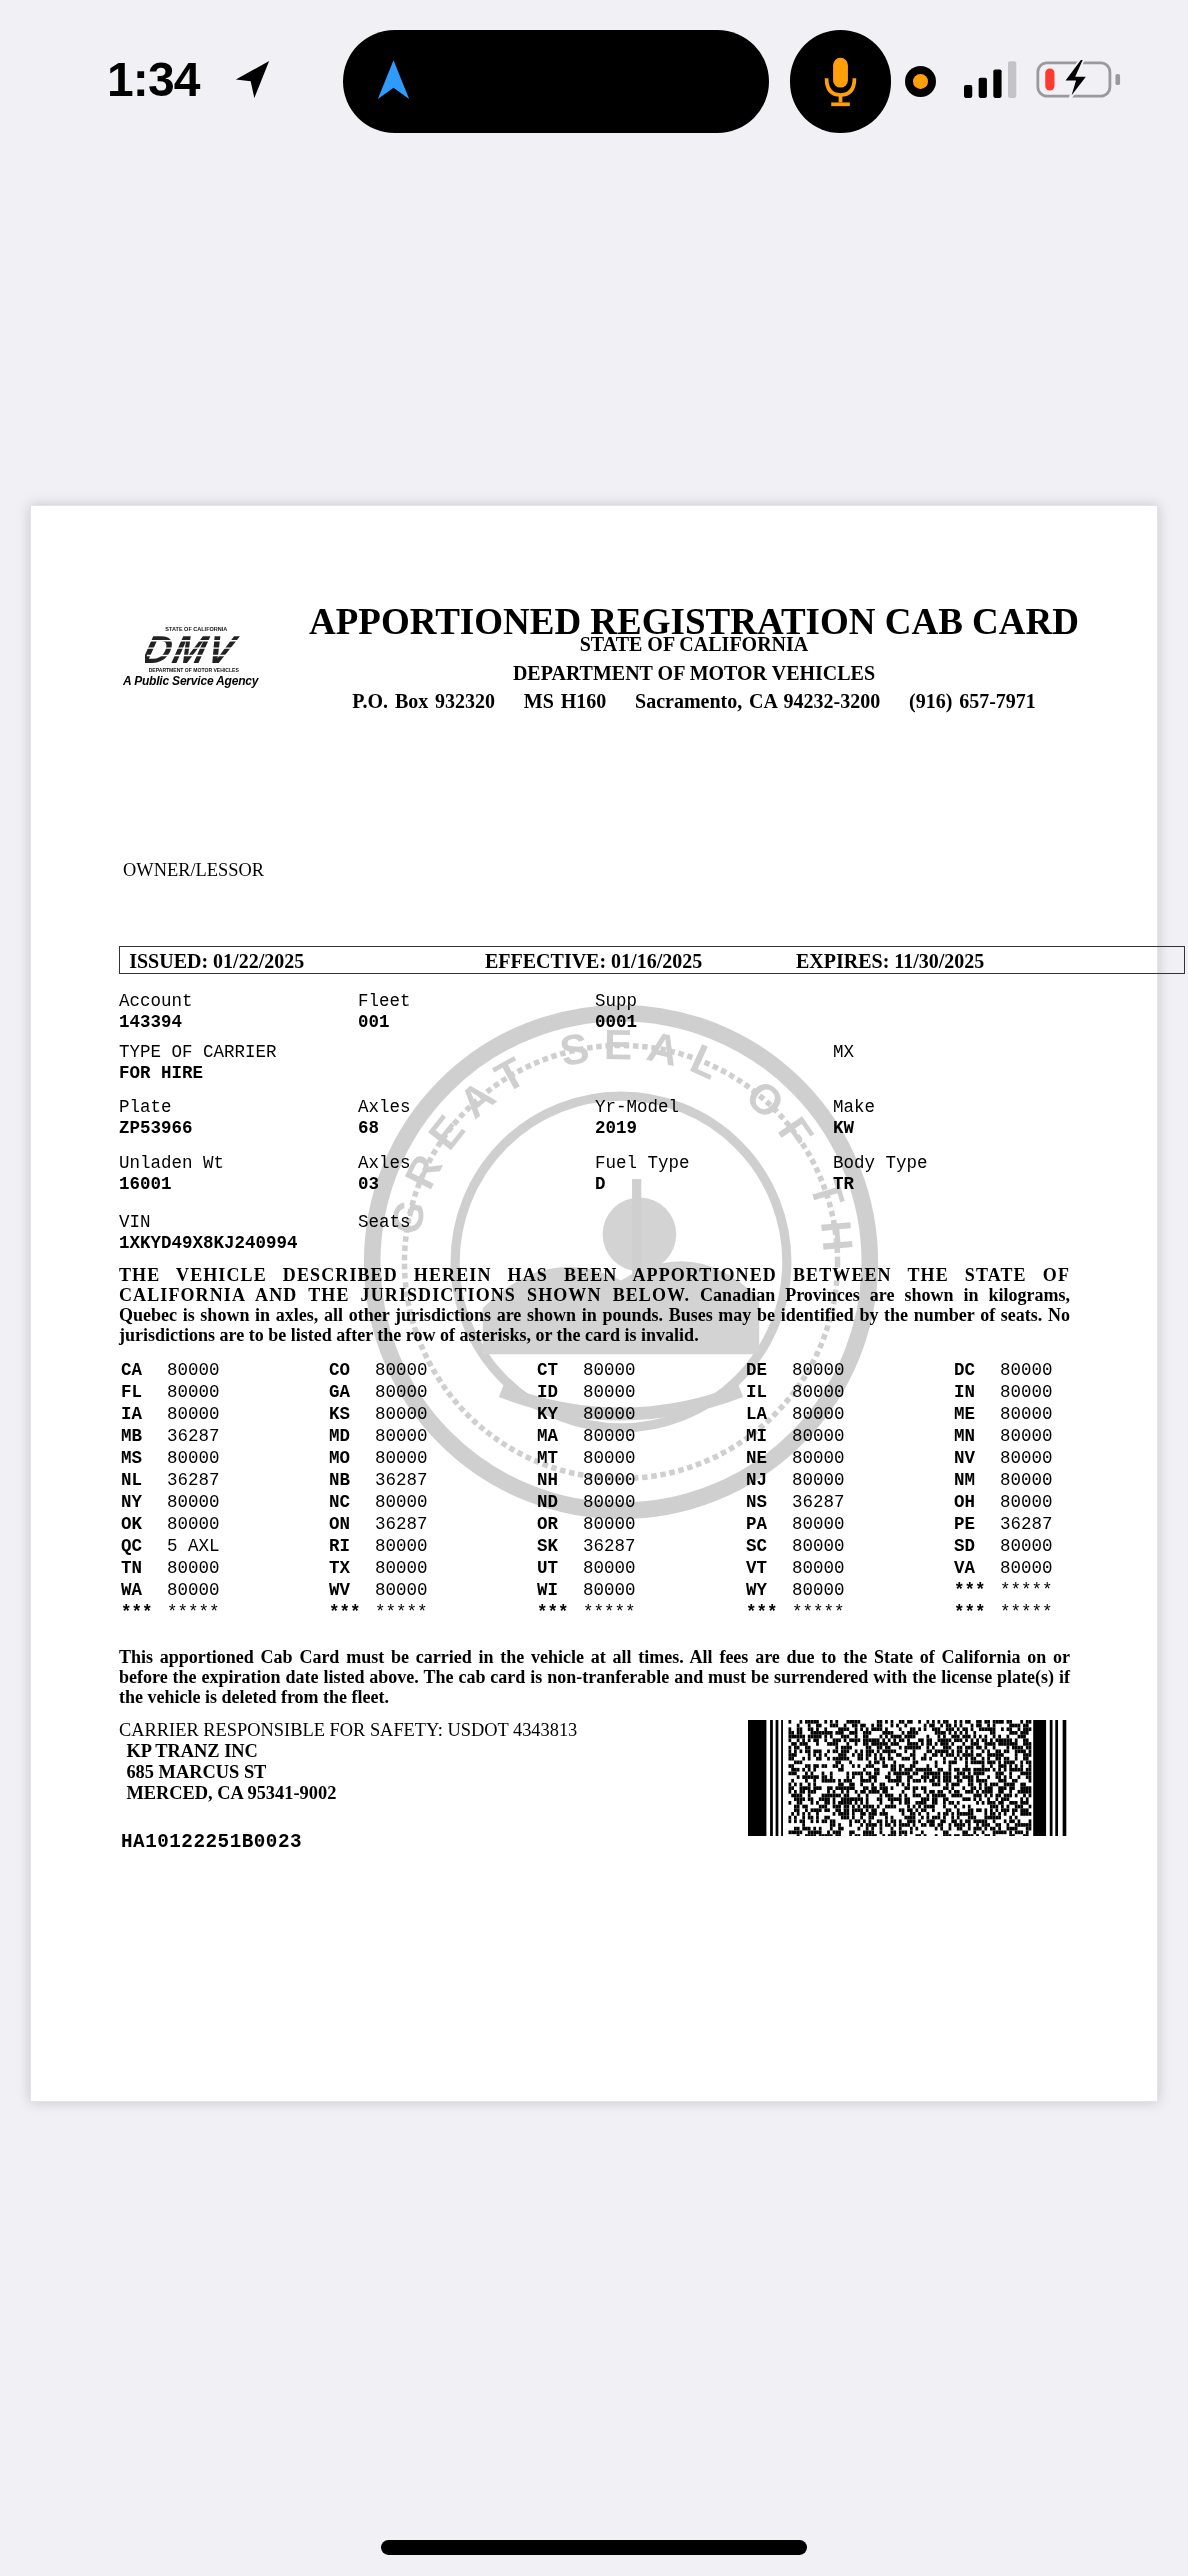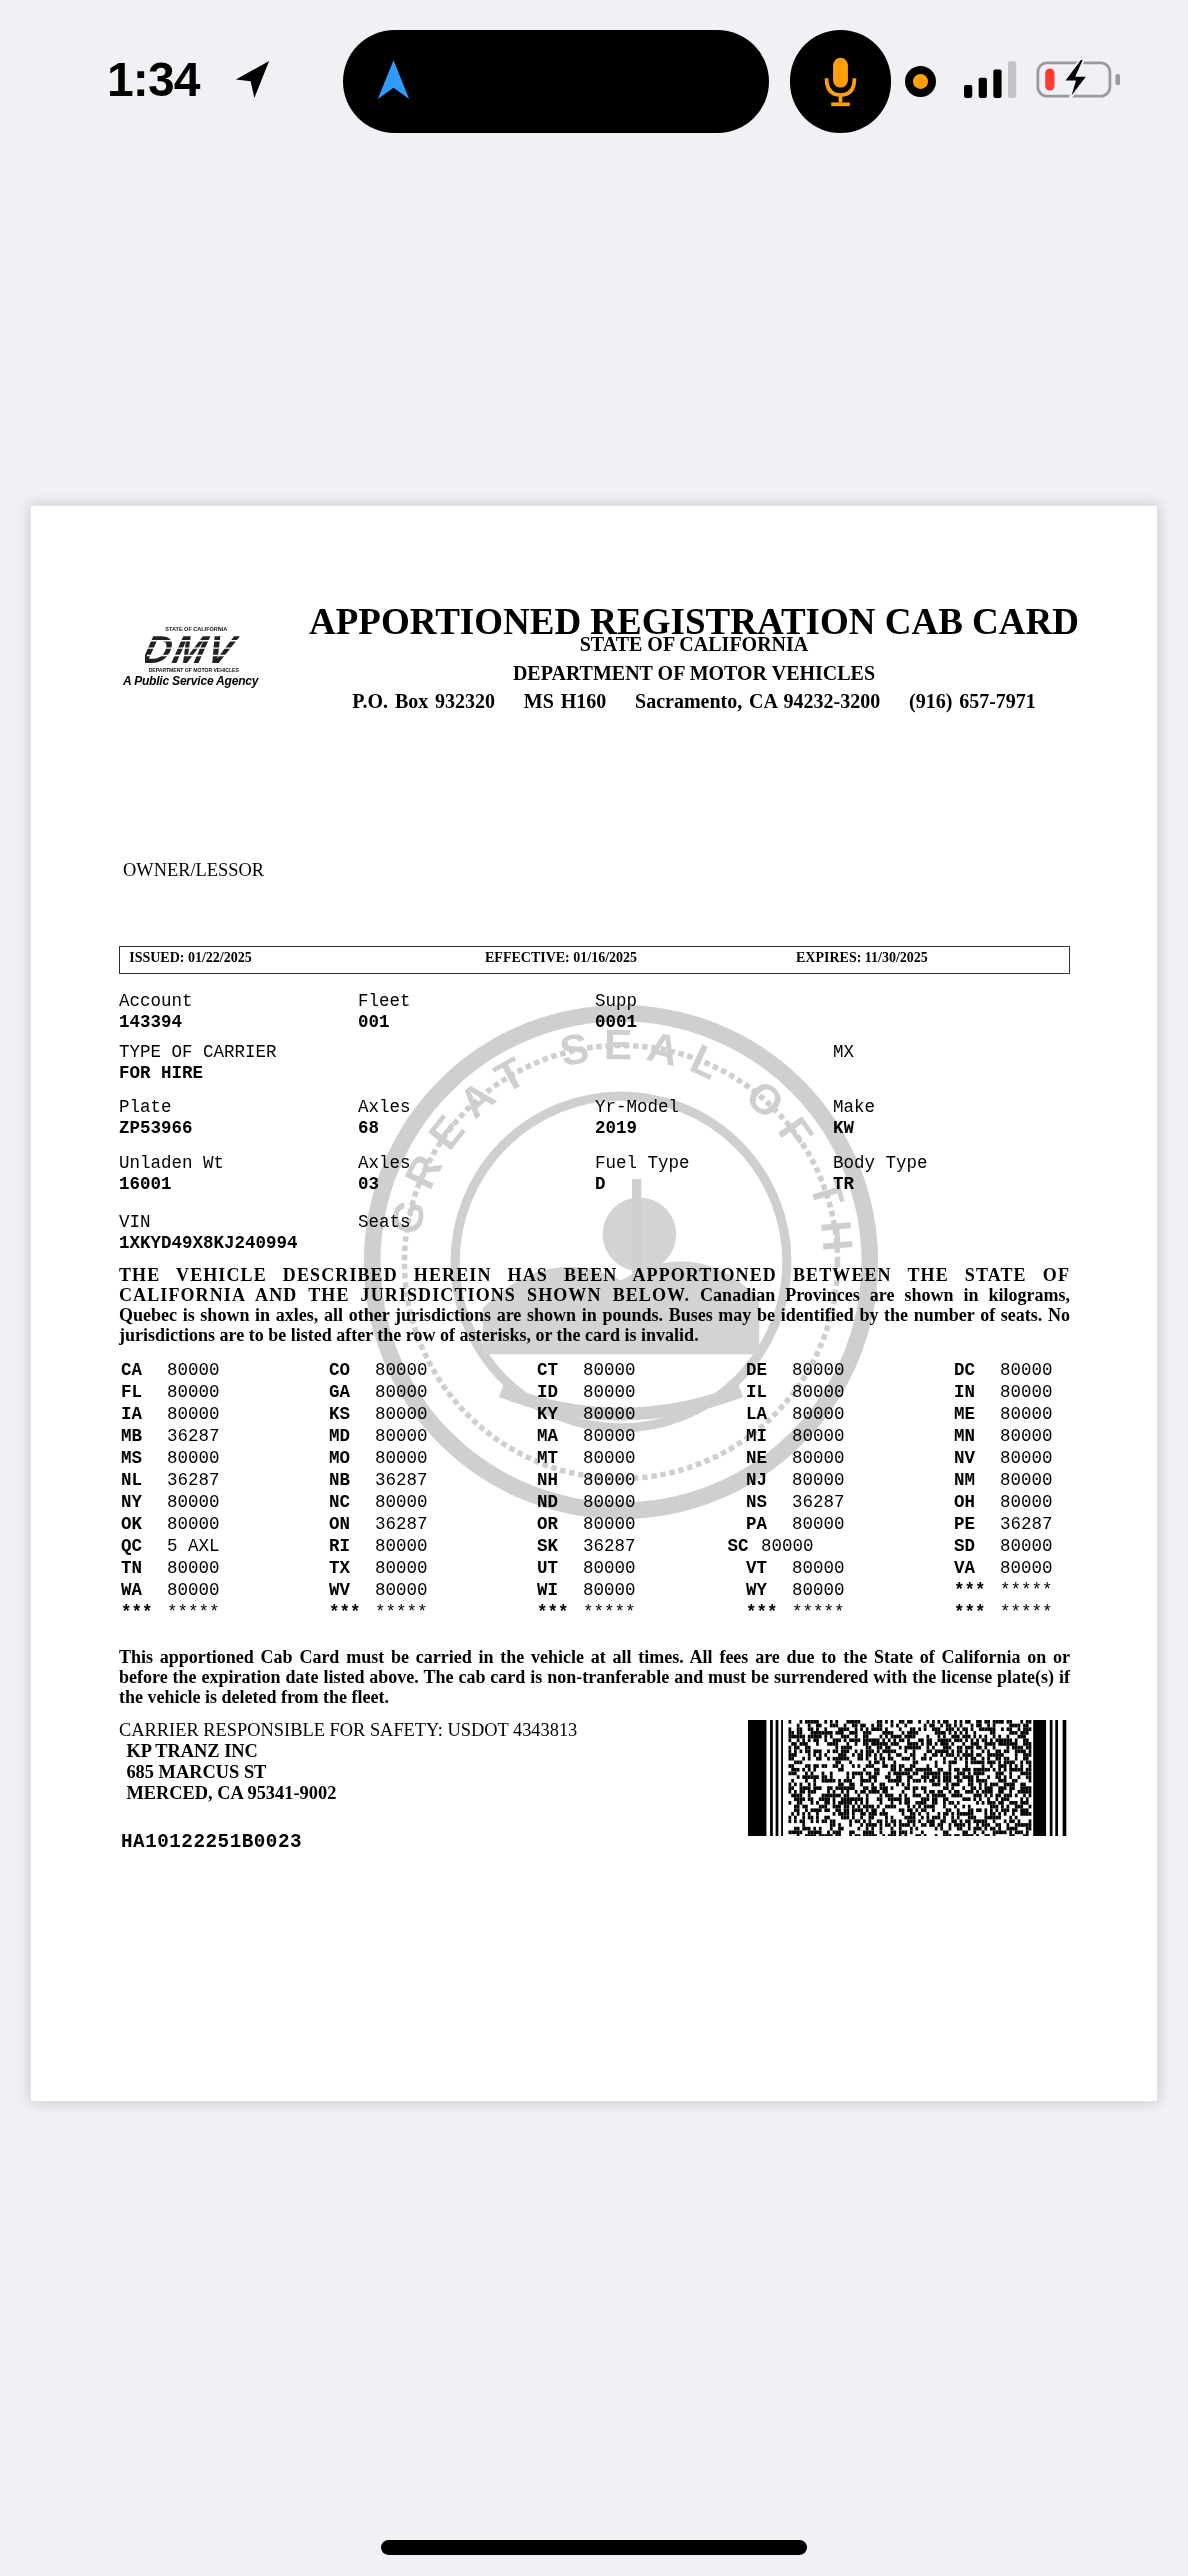--- a/index.html
+++ b/index.html
@@ -32,21 +32,21 @@
   .hdr-state { top: 127px; font-size: 20px; }
   .hdr-dept { top: 156px; font-size: 20px; }
   .hdr-addr { top: 184px; font-size: 20px; word-spacing: 1.8px; }
   .hdr-addr span { margin: 0 11px; }
 
   .blk { position: absolute; left: 92px; font-size: 18.4px; line-height: 21px; }
   .operator { top: 236px; }
   .operator .bold { font-weight: 700; }
   .owner { top: 354px; }
 
-  .dates-box { position: absolute; left: 88px; top: 440px; width: 951px; height: 28px; border: 1.4px solid #333; font-weight: 700; font-size: 14px; }
+  .dates-box { position: absolute; left: 88px; top: 440px; width: 1066px; height: 28px; border: 1.4px solid #333; font-weight: 700; font-size: 20px; }
   .dates-box span { position: absolute; top: 2.8px; }
 
   
   .seal { position: absolute; left: 332px; top: 498px; width: 516px; height: 516px; opacity: 0.28; pointer-events: none; }
   .field { position: absolute; font-family: "Liberation Mono", monospace; font-size: 17.5px; line-height: 21px; }
   .field .lbl { display: block; }
   .field .val { display: block; font-weight: 700; }
 
   .notice { position: absolute; left: 88px; top: 759px; width: 951px; font-size: 18px; line-height: 20px; font-weight: 700; text-align: justify; }
   .notice .caps { letter-spacing: 1.1px; }
@@ -276,21 +276,21 @@
           <div class="juris-cell" style="left: 0px;"><span class="code">OK</span><span style="font-weight: 400;">80000</span></div>
           <div class="juris-cell" style="left: 208px;"><span class="code">ON</span><span style="font-weight: 400;">36287</span></div>
           <div class="juris-cell" style="left: 416px;"><span class="code">OR</span><span style="font-weight: 400;">80000</span></div>
           <div class="juris-cell" style="left: 625px;"><span class="code">PA</span><span style="font-weight: 400;">80000</span></div>
           <div class="juris-cell" style="left: 833px;"><span class="code">PE</span><span style="font-weight: 400;">36287</span></div>
         </div>
         <div class="juris-row">
           <div class="juris-cell" style="left: 0px;"><span class="code">QC</span><span style="font-weight: 400;">5 AXL</span></div>
           <div class="juris-cell" style="left: 208px;"><span class="code">RI</span><span style="font-weight: 400;">80000</span></div>
           <div class="juris-cell" style="left: 416px;"><span class="code">SK</span><span style="font-weight: 400;">36287</span></div>
-          <div class="juris-cell" style="left: 594px; text-align: center;"><span class="code">SC</span><span style="font-weight: 400;">80000</span></div>
+          <div class="juris-cell" style="left: 625px;"><span class="code">SC</span><span style="font-weight: 400;">80000</span></div>
           <div class="juris-cell" style="left: 833px;"><span class="code">SD</span><span style="font-weight: 400;">80000</span></div>
         </div>
         <div class="juris-row">
           <div class="juris-cell" style="left: 0px;"><span class="code">TN</span><span style="font-weight: 400;">80000</span></div>
           <div class="juris-cell" style="left: 208px;"><span class="code">TX</span><span style="font-weight: 400;">80000</span></div>
           <div class="juris-cell" style="left: 416px;"><span class="code">UT</span><span style="font-weight: 400;">80000</span></div>
           <div class="juris-cell" style="left: 625px;"><span class="code">VT</span><span style="font-weight: 400;">80000</span></div>
           <div class="juris-cell" style="left: 833px;"><span class="code">VA</span><span style="font-weight: 400;">80000</span></div>
         </div>
         <div class="juris-row">

